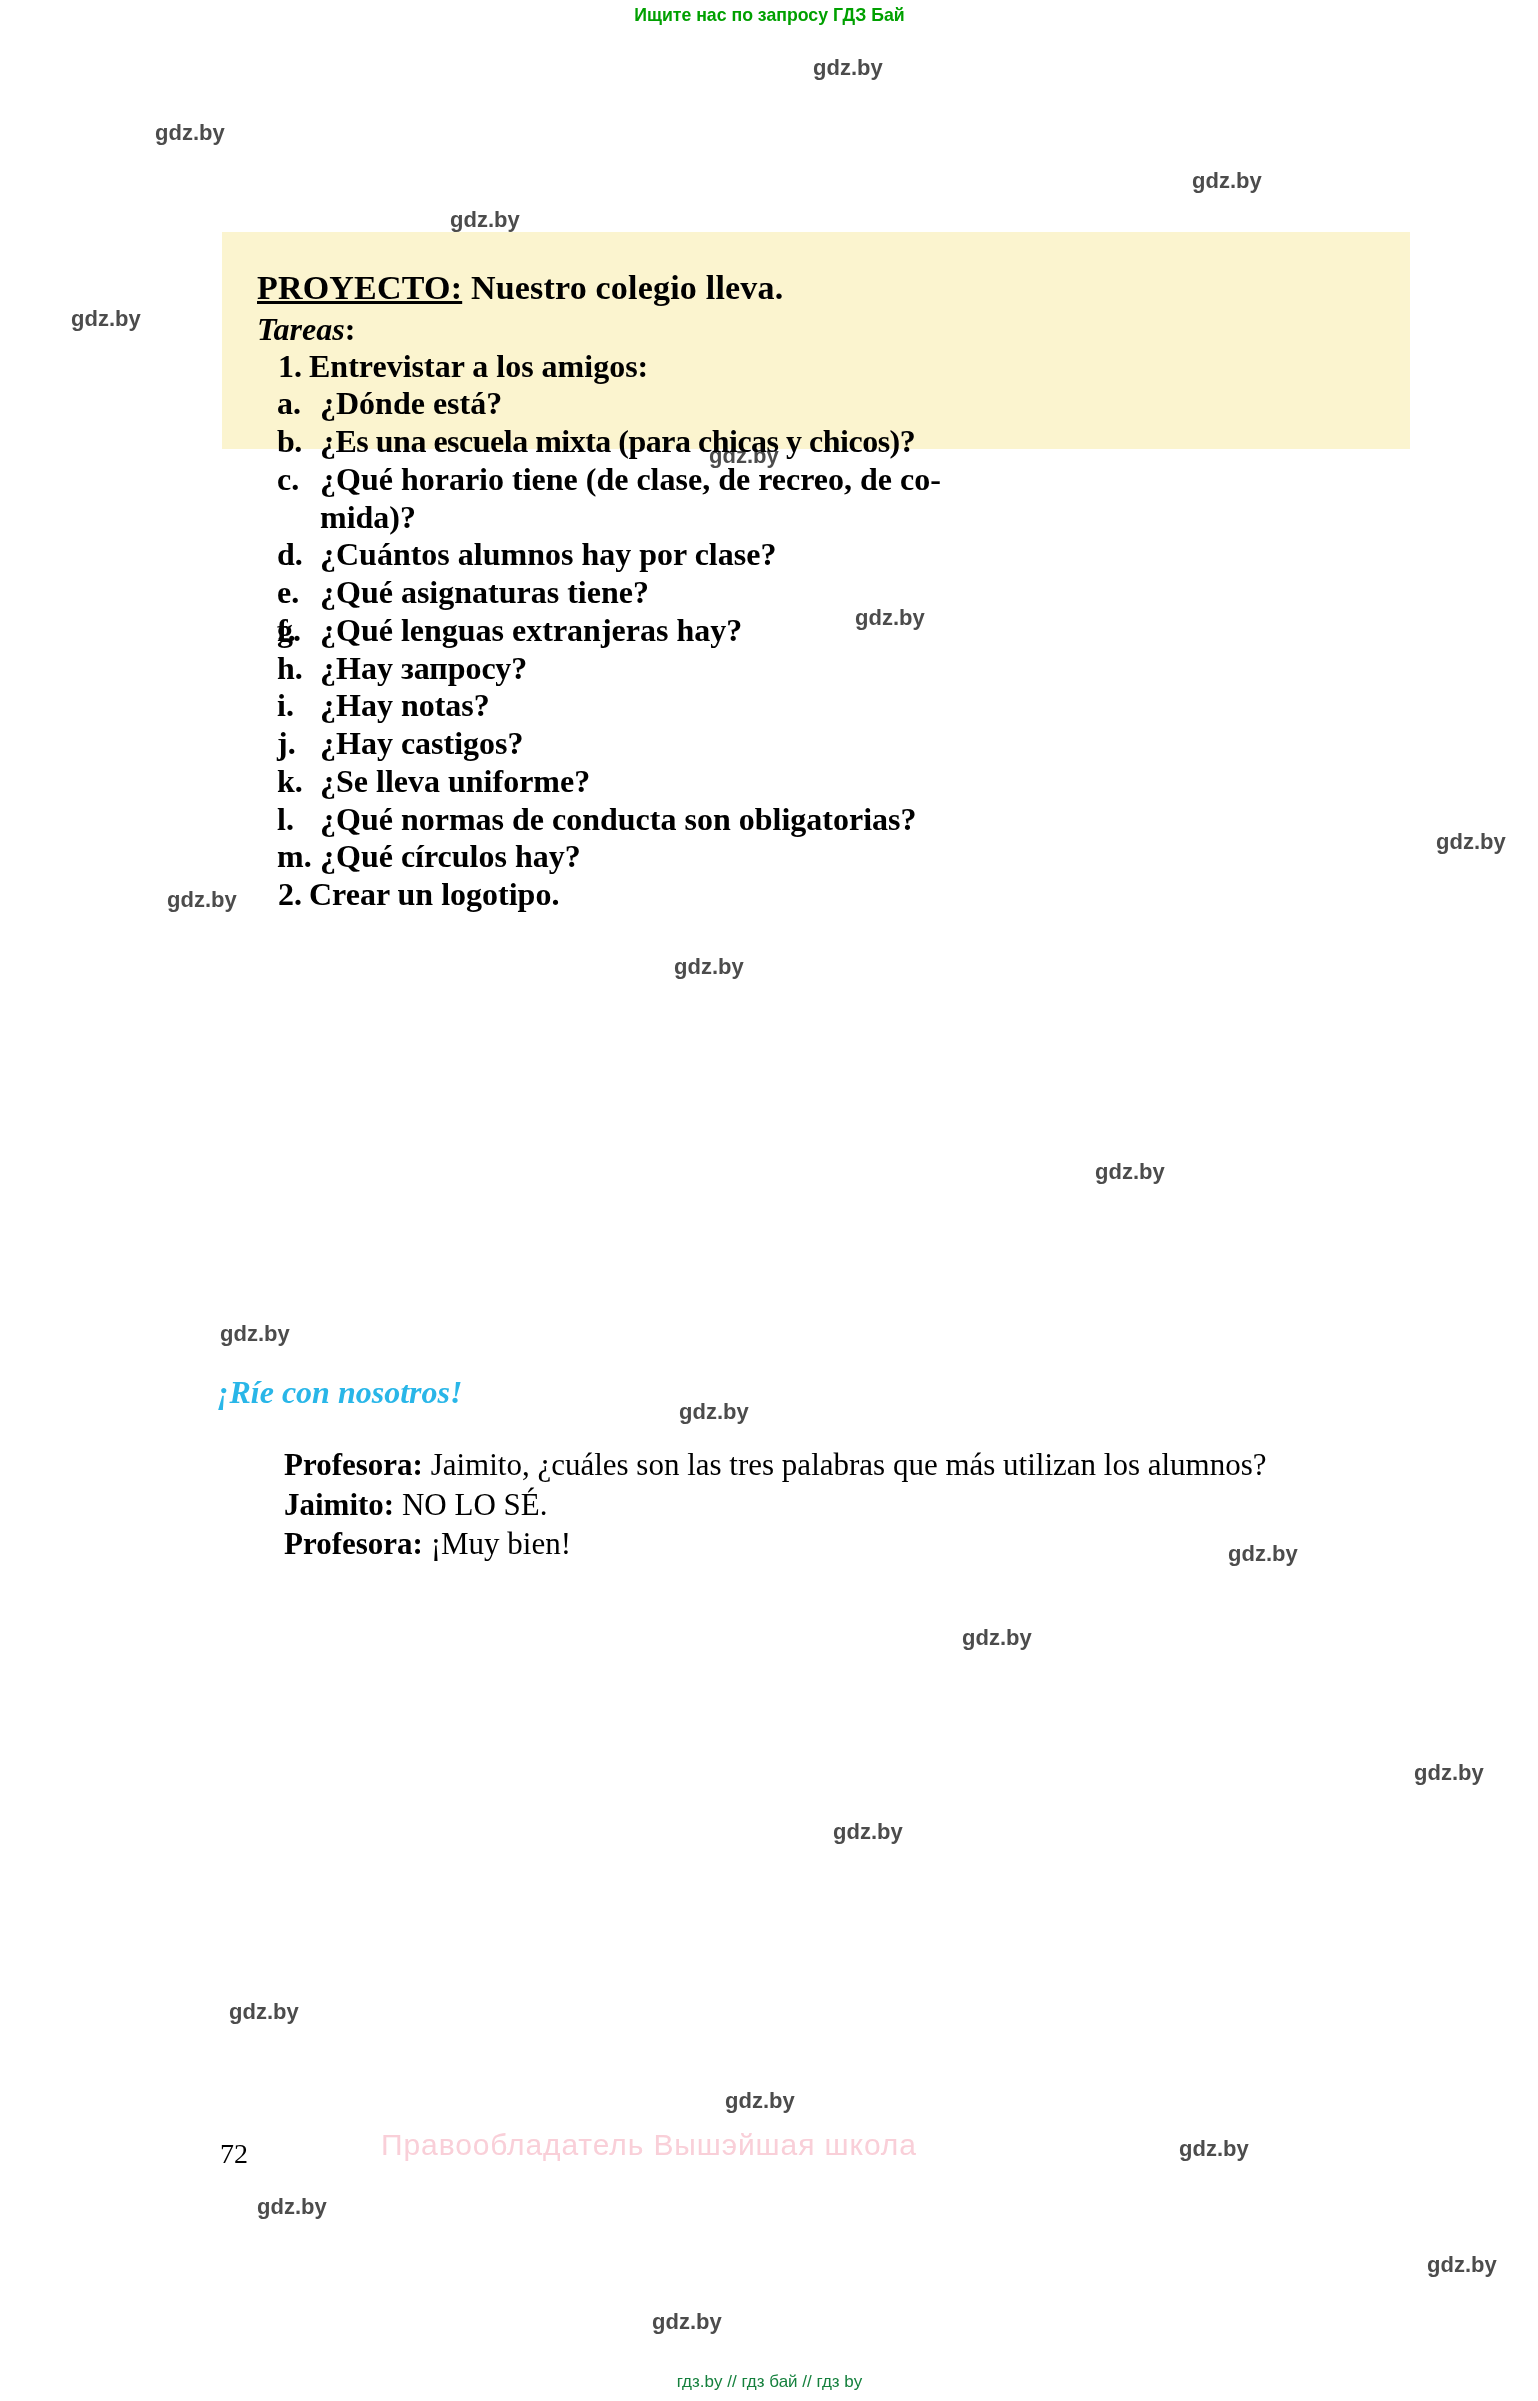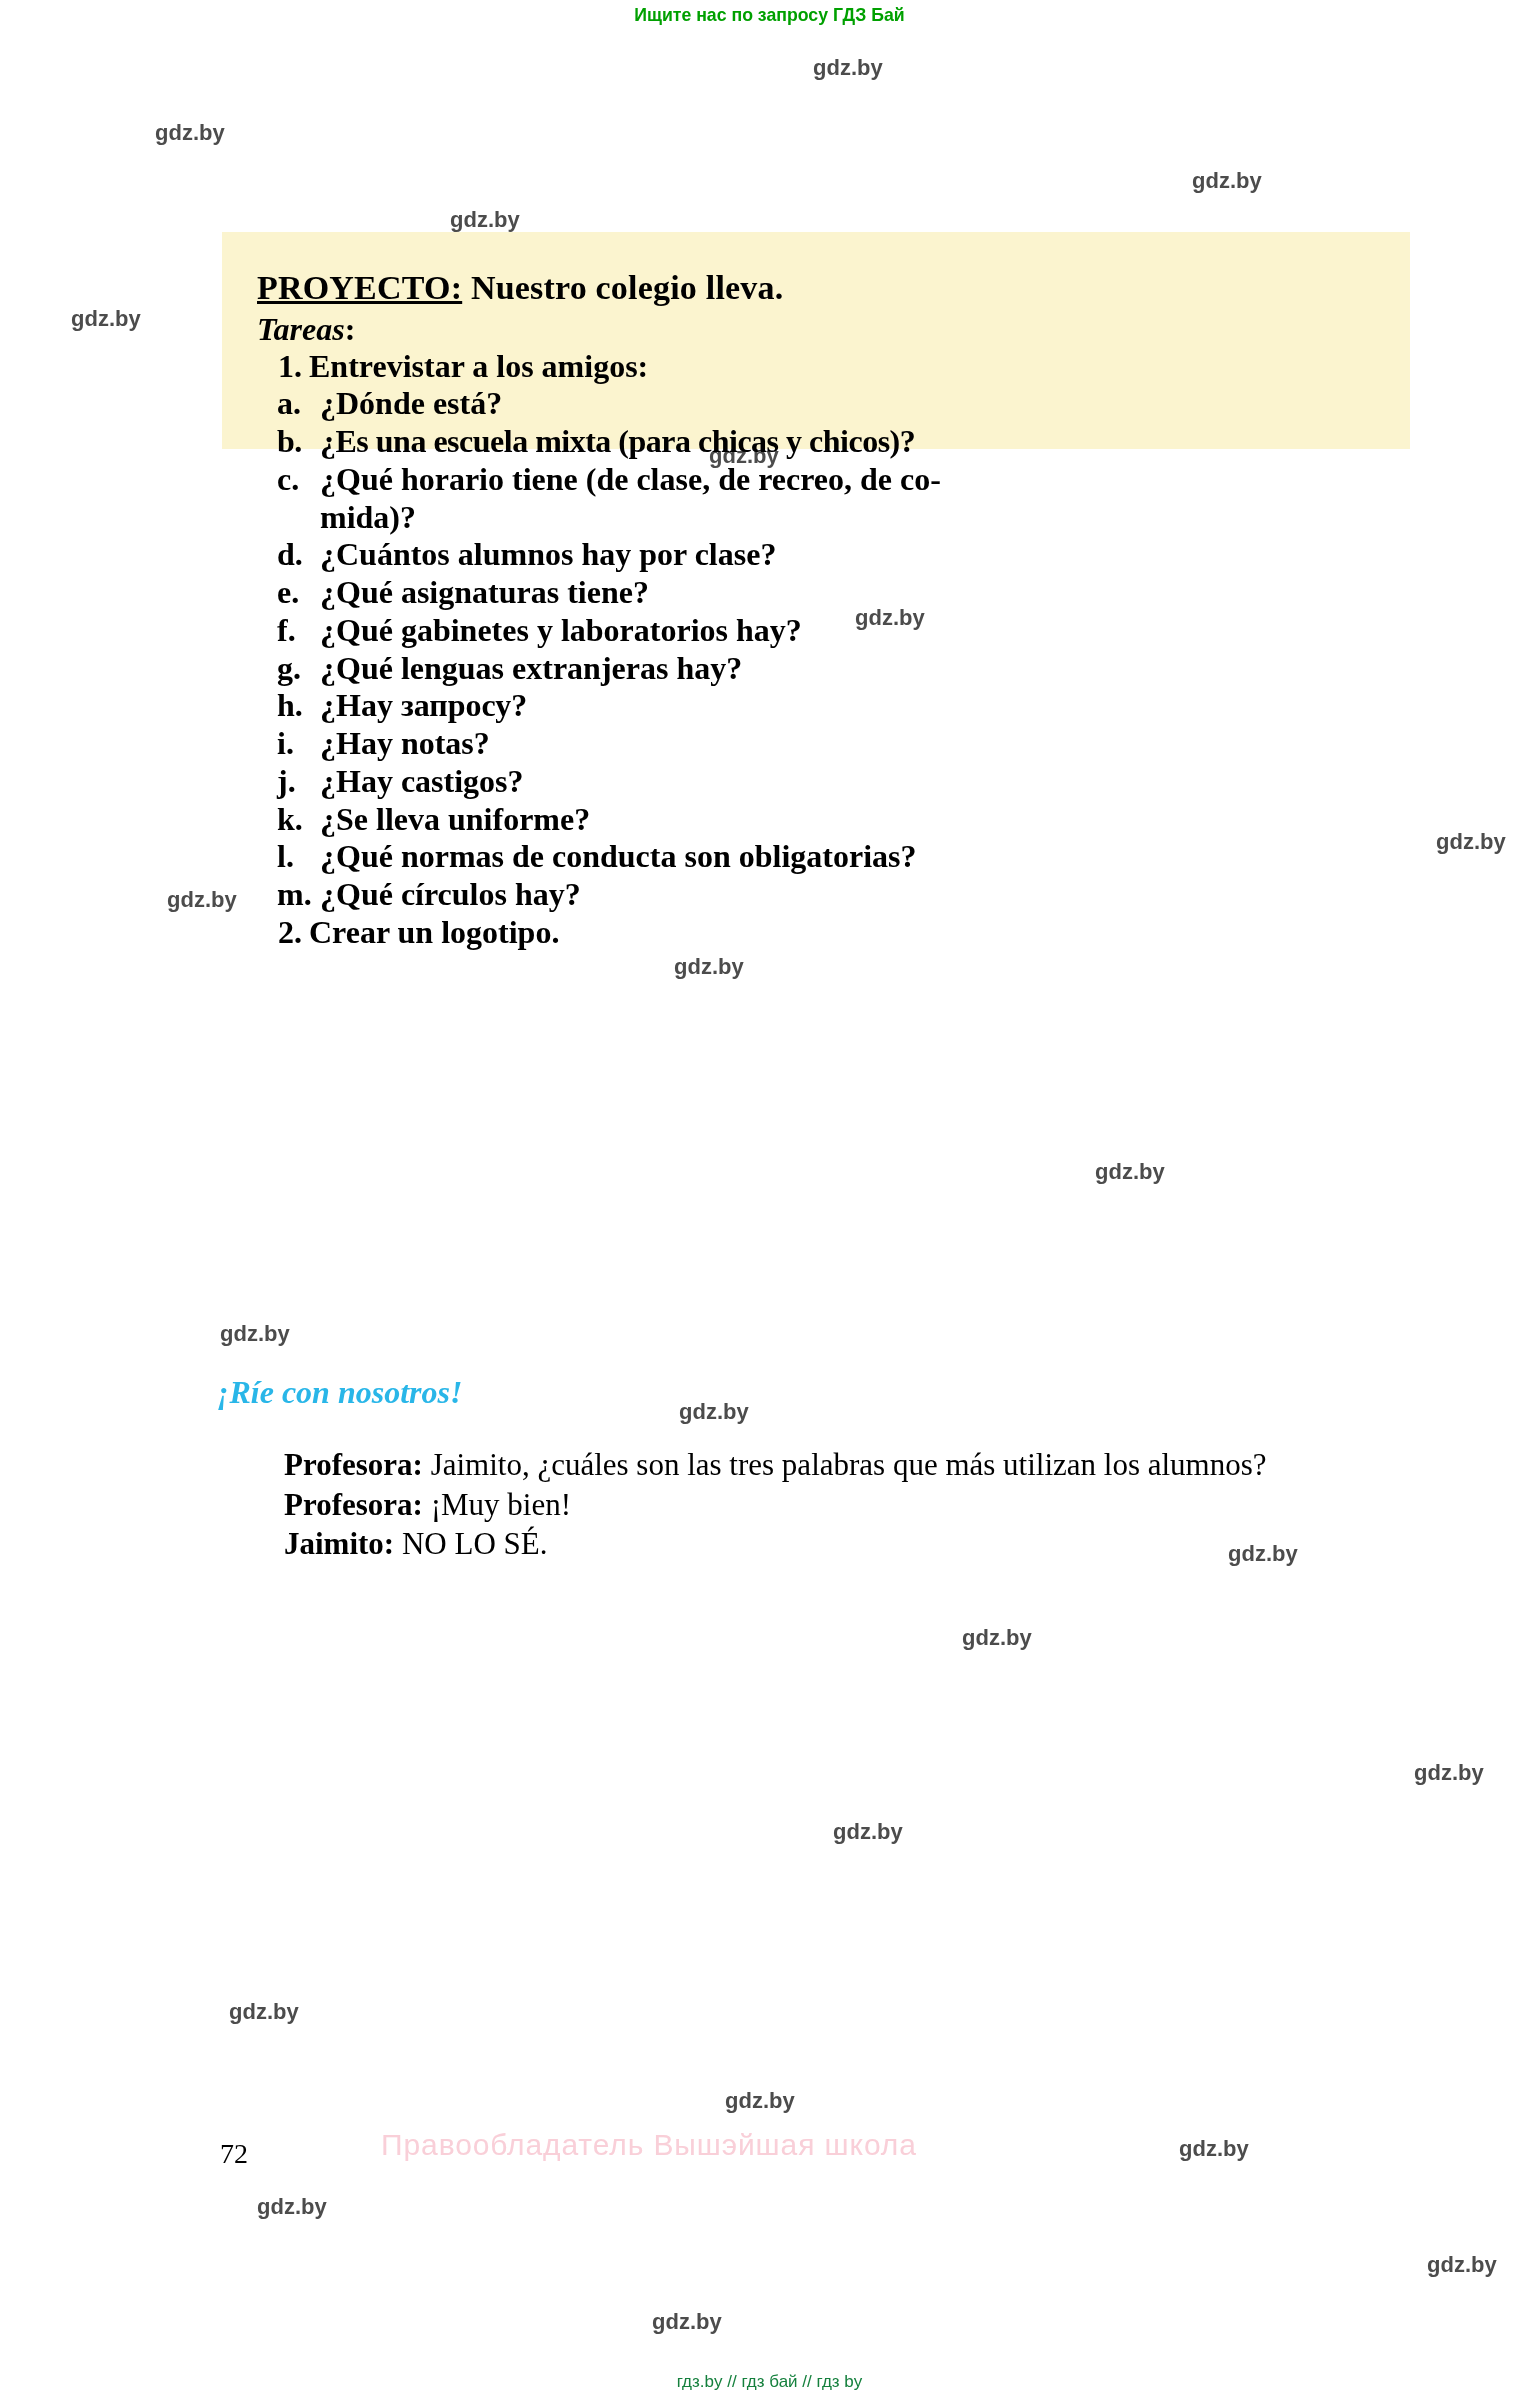--- a/index.html
+++ b/index.html
@@ -238,21 +238,21 @@
         <span class="sub-letter">c.</span><span>¿Qué horario tiene (de clase, de recreo, de co-</span>
       </li>
       <li class="cont-line">mida)?</li>
       <li class="sub-item">
         <span class="sub-letter">d.</span><span>¿Cuántos alumnos hay por clase?</span>
       </li>
       <li class="sub-item">
         <span class="sub-letter">e.</span><span>¿Qué asignaturas tiene?</span>
       </li>
       <li class="sub-item">
-        <span class="sub-letter">f.</span><span>¿Qué gabinetes y laboratorios hay?</span>
+        <span class="sub-letter">f.</span>
       </li>
       <li class="sub-item">
         <span class="sub-letter">g.</span><span>¿Qué lenguas extranjeras hay?</span>
       </li>
       <li class="sub-item">
         <span class="sub-letter">h.</span><span>¿Hay запросу?</span>
       </li>
       <li class="sub-item">
         <span class="sub-letter">i.</span><span>¿Hay notas?</span>
       </li>
@@ -276,23 +276,23 @@
   </ol>
 </div>
 
 <div class="rie">¡Ríe con nosotros!</div>
 
 <div class="joke">
   <p class="justified">
     <span class="speaker">Profesora:</span><span> Jaimito, ¿cuáles son las tres palabras que más utilizan los alumnos?</span>
   </p>
   <p>
-    <span class="speaker">Profesora:</span><span> ¡Muy bien!</span>
+    <span class="speaker">Jaimito:</span><span> NO LO SÉ.</span>
   </p>
   <p>
-    <span class="speaker">Jaimito:</span><span> NO LO SÉ.</span>
+    <span class="speaker">Profesora:</span><span> ¡Muy bien!</span>
   </p>
 </div>
 
 <div class="page-num">72</div>
 <div class="publisher">Правообладатель Вышэйшая школа</div>
 <div class="bottom-links">гдз.by  //  гдз бай  //  гдз by</div>
 
 
 </body></html>

